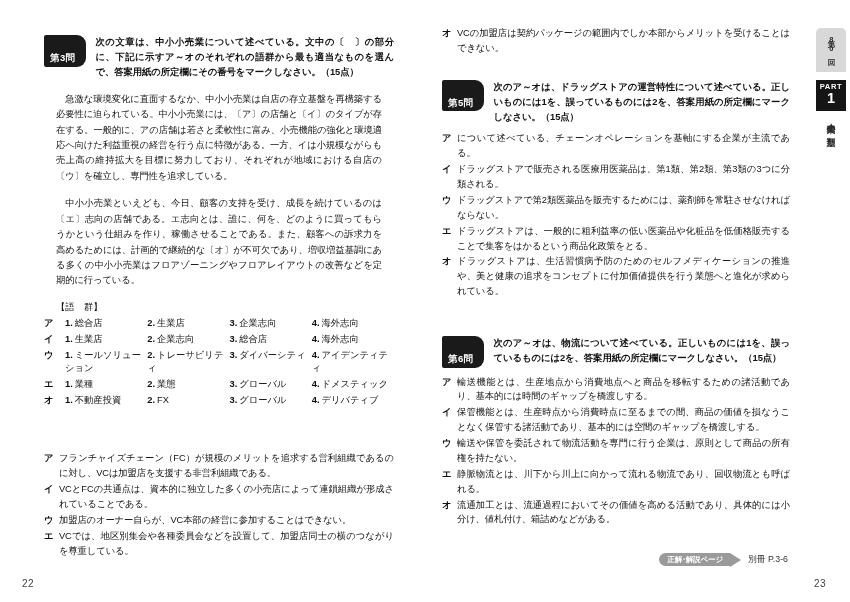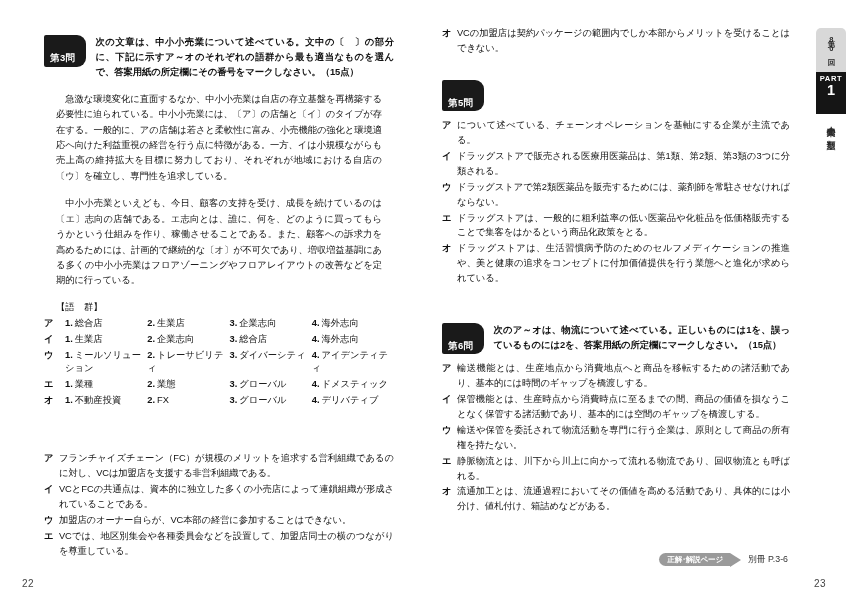--- a/index.html
+++ b/index.html
@@ -193,21 +193,22 @@
     font-weight: bold;
     color: #2a2a2a;
     letter-spacing: 0.5px;
     line-height: 1.05;
     height: 34px;
   }
   .thumb-part {
     background: #151515;
     color: #ffffff;
     text-align: center;
-    padding: 2px 0 16px 0;
+    padding: 2px 0 5px 0;
+    margin-top: 8px;
   }
   .thumb-part-label {
     font-size: 7.6px;
     font-weight: bold;
     letter-spacing: .6px;
     line-height: 1.2;
     display: block;
   }
   .thumb-part-num {
     font-size: 14.5px;
@@ -323,20 +324,21 @@
         <div class="choice-mark">オ</div>
         <div class="choice-text">VCの加盟店は契約パッケージの範囲内でしか本部からメリットを受けることはできない。</div>
       </div>
     </div>
 
     <div class="gap-md"></div>
 
     <div class="question">
       <div class="q-head">
         <div class="q-badge">第5問</div>
+        <div class="q-stem">次のア～オは、ドラッグストアの運営特性について述べている。正しいものには1を、誤っているものには2を、答案用紙の所定欄にマークしなさい。（15点）</div>
       </div>
       <div class="choices">
         <div class="choice">
           <div class="choice-mark">ア</div>
           <div class="choice-text">について述べている、チェーンオペレーションを基軸にする企業が主流である。</div>
         </div>
         <div class="choice">
           <div class="choice-mark">イ</div>
           <div class="choice-text">ドラッグストアで販売される医療用医薬品は、第1類、第2類、第3類の3つに分類される。</div>
         </div>

